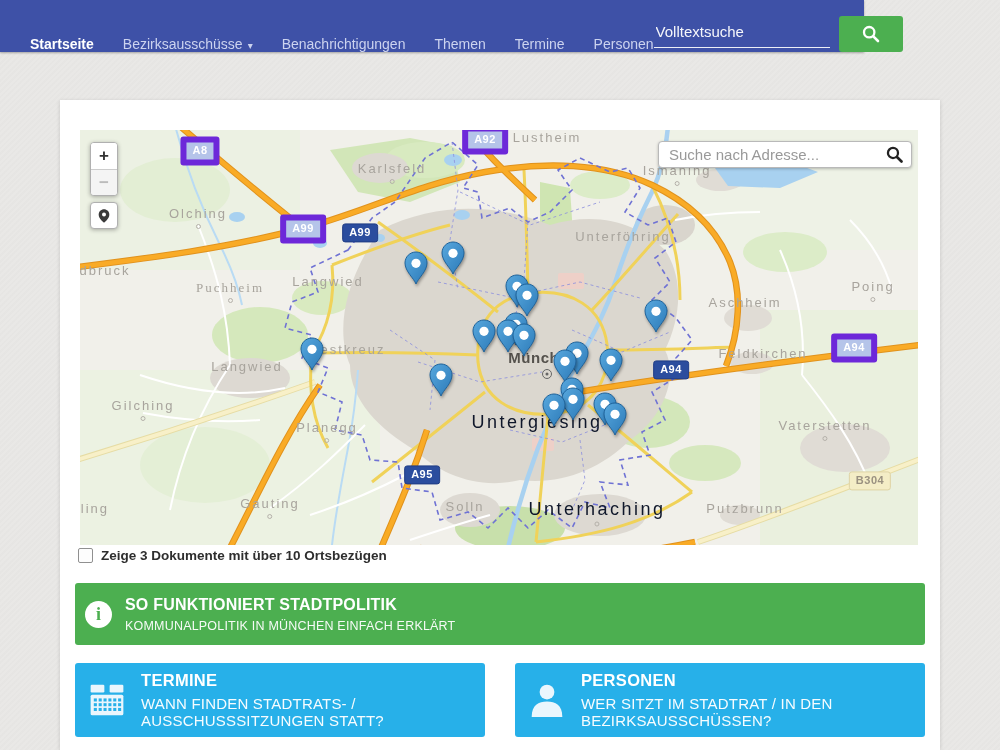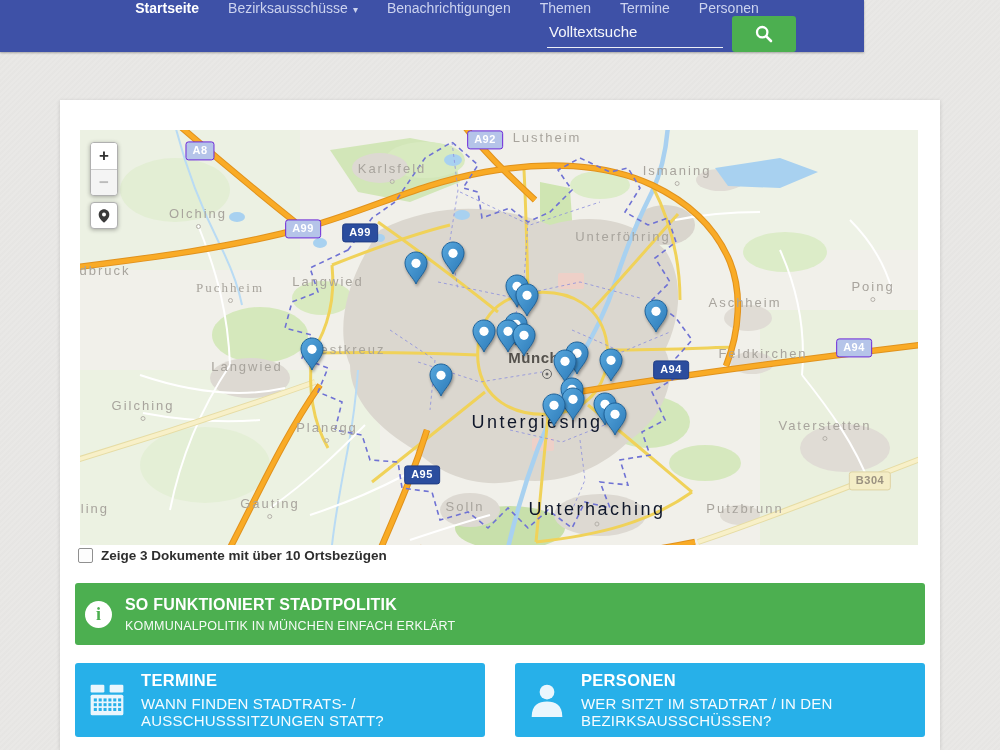--- a/index.html
+++ b/index.html
@@ -12,22 +12,22 @@
     background:#e9e8e6;
     font-family:"Liberation Sans",sans-serif;
   }
   body::before{
     content:'';position:absolute;inset:0;pointer-events:none;
     background:repeating-linear-gradient(135deg,rgba(0,0,0,.012) 0 2px,transparent 2px 4px);
   }
   
   .navbar{
     position:absolute;left:0;top:0;width:864px;height:52px;
-    background:var(--navbar);display:flex;align-items:center;padding-left:30px;
-    box-shadow:0 1px 2px rgba(0,0,0,.3);z-index:50;flex-direction:column;
+    background:var(--navbar);display:flex;align-items:flex-end;padding-left:30px;
+    box-shadow:0 1px 2px rgba(0,0,0,.3);z-index:50;
   }
   .nav-items{display:flex;align-items:center;gap:29px;}
   .nav-item{color:#ccd3ef;font-size:14px;text-decoration:none;cursor:pointer;white-space:nowrap;}
   .nav-item.active{color:#fff;font-weight:700;}
   .caret{font-size:10px;margin-left:5px;display:inline-block;}
   .nav-search{margin-left:auto;margin-right:68px;display:flex;align-items:center;}
   .fulltext-input{
     width:176px;background:transparent;border:none;outline:none;
     border-bottom:1px solid rgba(255,255,255,.9);
     color:#fff;font-size:15px;padding:2px 2px 7px;font-family:inherit;
@@ -43,21 +43,21 @@
     box-shadow:0 1px 4px rgba(0,0,0,.15);
   }
   
   .map{position:absolute;left:20px;top:30px;width:838px;height:415px;background:#f1f0ea;overflow:hidden;cursor:grab;}
   .map-canvas{position:absolute;left:0;top:0;}
   .town{position:absolute;transform:translate(-50%,-50%);color:#a8a49d;font-size:13px;letter-spacing:2px;white-space:nowrap;text-align:center;line-height:1;}
   .town-large{font-size:18px;letter-spacing:2.5px;color:#0f172a;}
   .town-dot{display:block;width:5px;height:5px;border:1.5px solid #b5b1aa;border-radius:50%;margin:4px auto 0;}
   .badge{position:absolute;transform:translate(-50%,-50%);font-size:11px;font-weight:700;padding:2px 6px;border-radius:3px;letter-spacing:.5px;line-height:1.2;}
   .badge-dark{background:#2b4d9e;color:#fff;border:1px solid #1f3c85;}
-  .badge-light{background:#b5c4e9;color:#fff;border:1px solid #6d28d9;}
+  .badge-light{background:#b5c4e9;color:#fff;border:6px solid #6d28d9;}
   .badge-beige{background:#f4edc6;color:#9a9180;border:1px solid #ded3a4;}
   .city-label{position:absolute;transform:translate(-50%,-50%);font-size:15px;font-weight:600;color:#55524d;letter-spacing:.5px;z-index:5;}
   .city-symbol{position:absolute;transform:translate(-50%,-50%);width:10px;height:10px;border:1.5px solid #666;border-radius:50%;z-index:5;}
   .city-symbol::after{content:'';position:absolute;left:50%;top:50%;transform:translate(-50%,-50%);width:3px;height:3px;background:#666;border-radius:50%;}
   .marker{position:absolute;width:24px;height:34px;filter:drop-shadow(1px 2px 1.5px rgba(0,0,0,.35));cursor:pointer;}
   .zoom-ctrl{
     position:absolute;left:10px;top:12px;width:28px;background:#fff;border:1px solid #b0b0b0;
     border-radius:4px;box-shadow:0 1px 4px rgba(0,0,0,.3);overflow:hidden;z-index:1000;
   }
   .zoom-ctrl button{display:block;width:100%;height:26px;background:#fff;border:none;padding:0;font-size:17px;font-weight:700;color:#333;line-height:26px;cursor:pointer;font-family:inherit;}
@@ -358,20 +358,29 @@
     <div class="zoom-ctrl">
       <button>+</button>
       <button>−</button>
     </div>
     <button class="locate-ctrl">
       <svg width="16" height="16" viewBox="0 0 24 24">
         <path d="M12 2 C7.6 2 4 5.6 4 10 C4 16 12 22 12 22 C12 22 20 16 20 10 C20 5.6 16.4 2 12 2 Z" fill="#3a3a3a"></path>
         <circle cx="12" cy="9.6" r="3" fill="#fff"></circle>
       </svg>
     </button>
+    <div class="map-search">
+      <input placeholder="Suche nach Adresse..." style="">
+      <span class="mag">
+        <svg width="19" height="19" viewBox="0 0 20 20">
+          <circle cx="8.4" cy="8.4" r="5.3" fill="none" stroke="#222" stroke-width="2.4"></circle>
+          <line x1="12.6" y1="12.6" x2="17.4" y2="17.4" stroke="#222" stroke-width="2.8" stroke-linecap="round"></line>
+        </svg>
+      </span>
+    </div>
   </div>
 
   <label class="docs-filter">
     <input type="checkbox" style="">
     <span class="lbl">Zeige 3 Dokumente mit über 10 Ortsbezügen</span>
   </label>
 
   <a class="info-banner">
     <span class="info-icon">
         <i>i</i>

